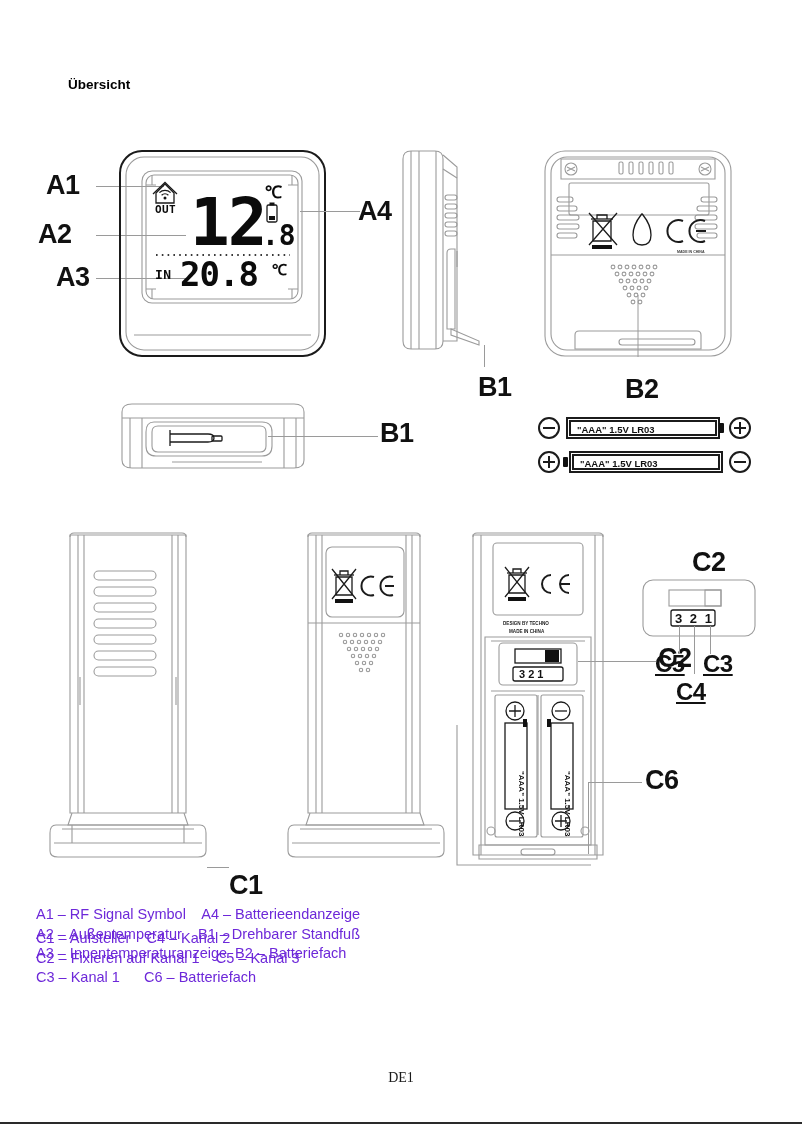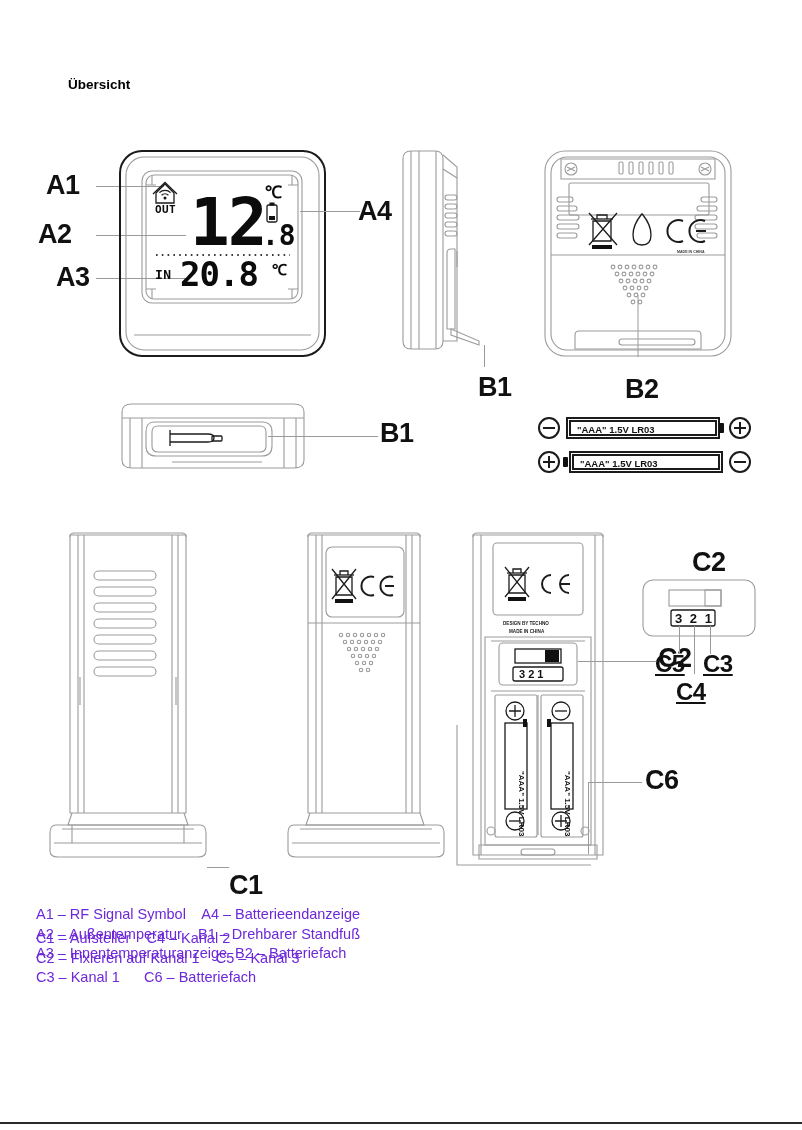--- a/index.html
+++ b/index.html
@@ -550,15 +550,16 @@
   <div class="callout sm" style="left:703px; top:652px;text-align:center;">C3</div>
   <div class="callout sm" style="left:676px; top:680px;">C4</div>
 
   <div class="legend legend-a">A1 – RF Signal Symbol    A4 – Batterieendanzeige
 A2 – Außentemperatur    B1 – Drehbarer Standfuß
 A3 – Innentemperaturanzeige  B2 – Batteriefach</div>
   <div class="legend legend-c">C1 – Aufsteller    C4 – Kanal 2
 C2 – Fixieren auf Kanal 1    C5 – Kanal 3
 C3 – Kanal 1      C6 – Batteriefach</div>
 
+  <div class="footer">DE1</div>
   <div class="bottom-rule"></div>
 
 </div>
 
 </body></html>

